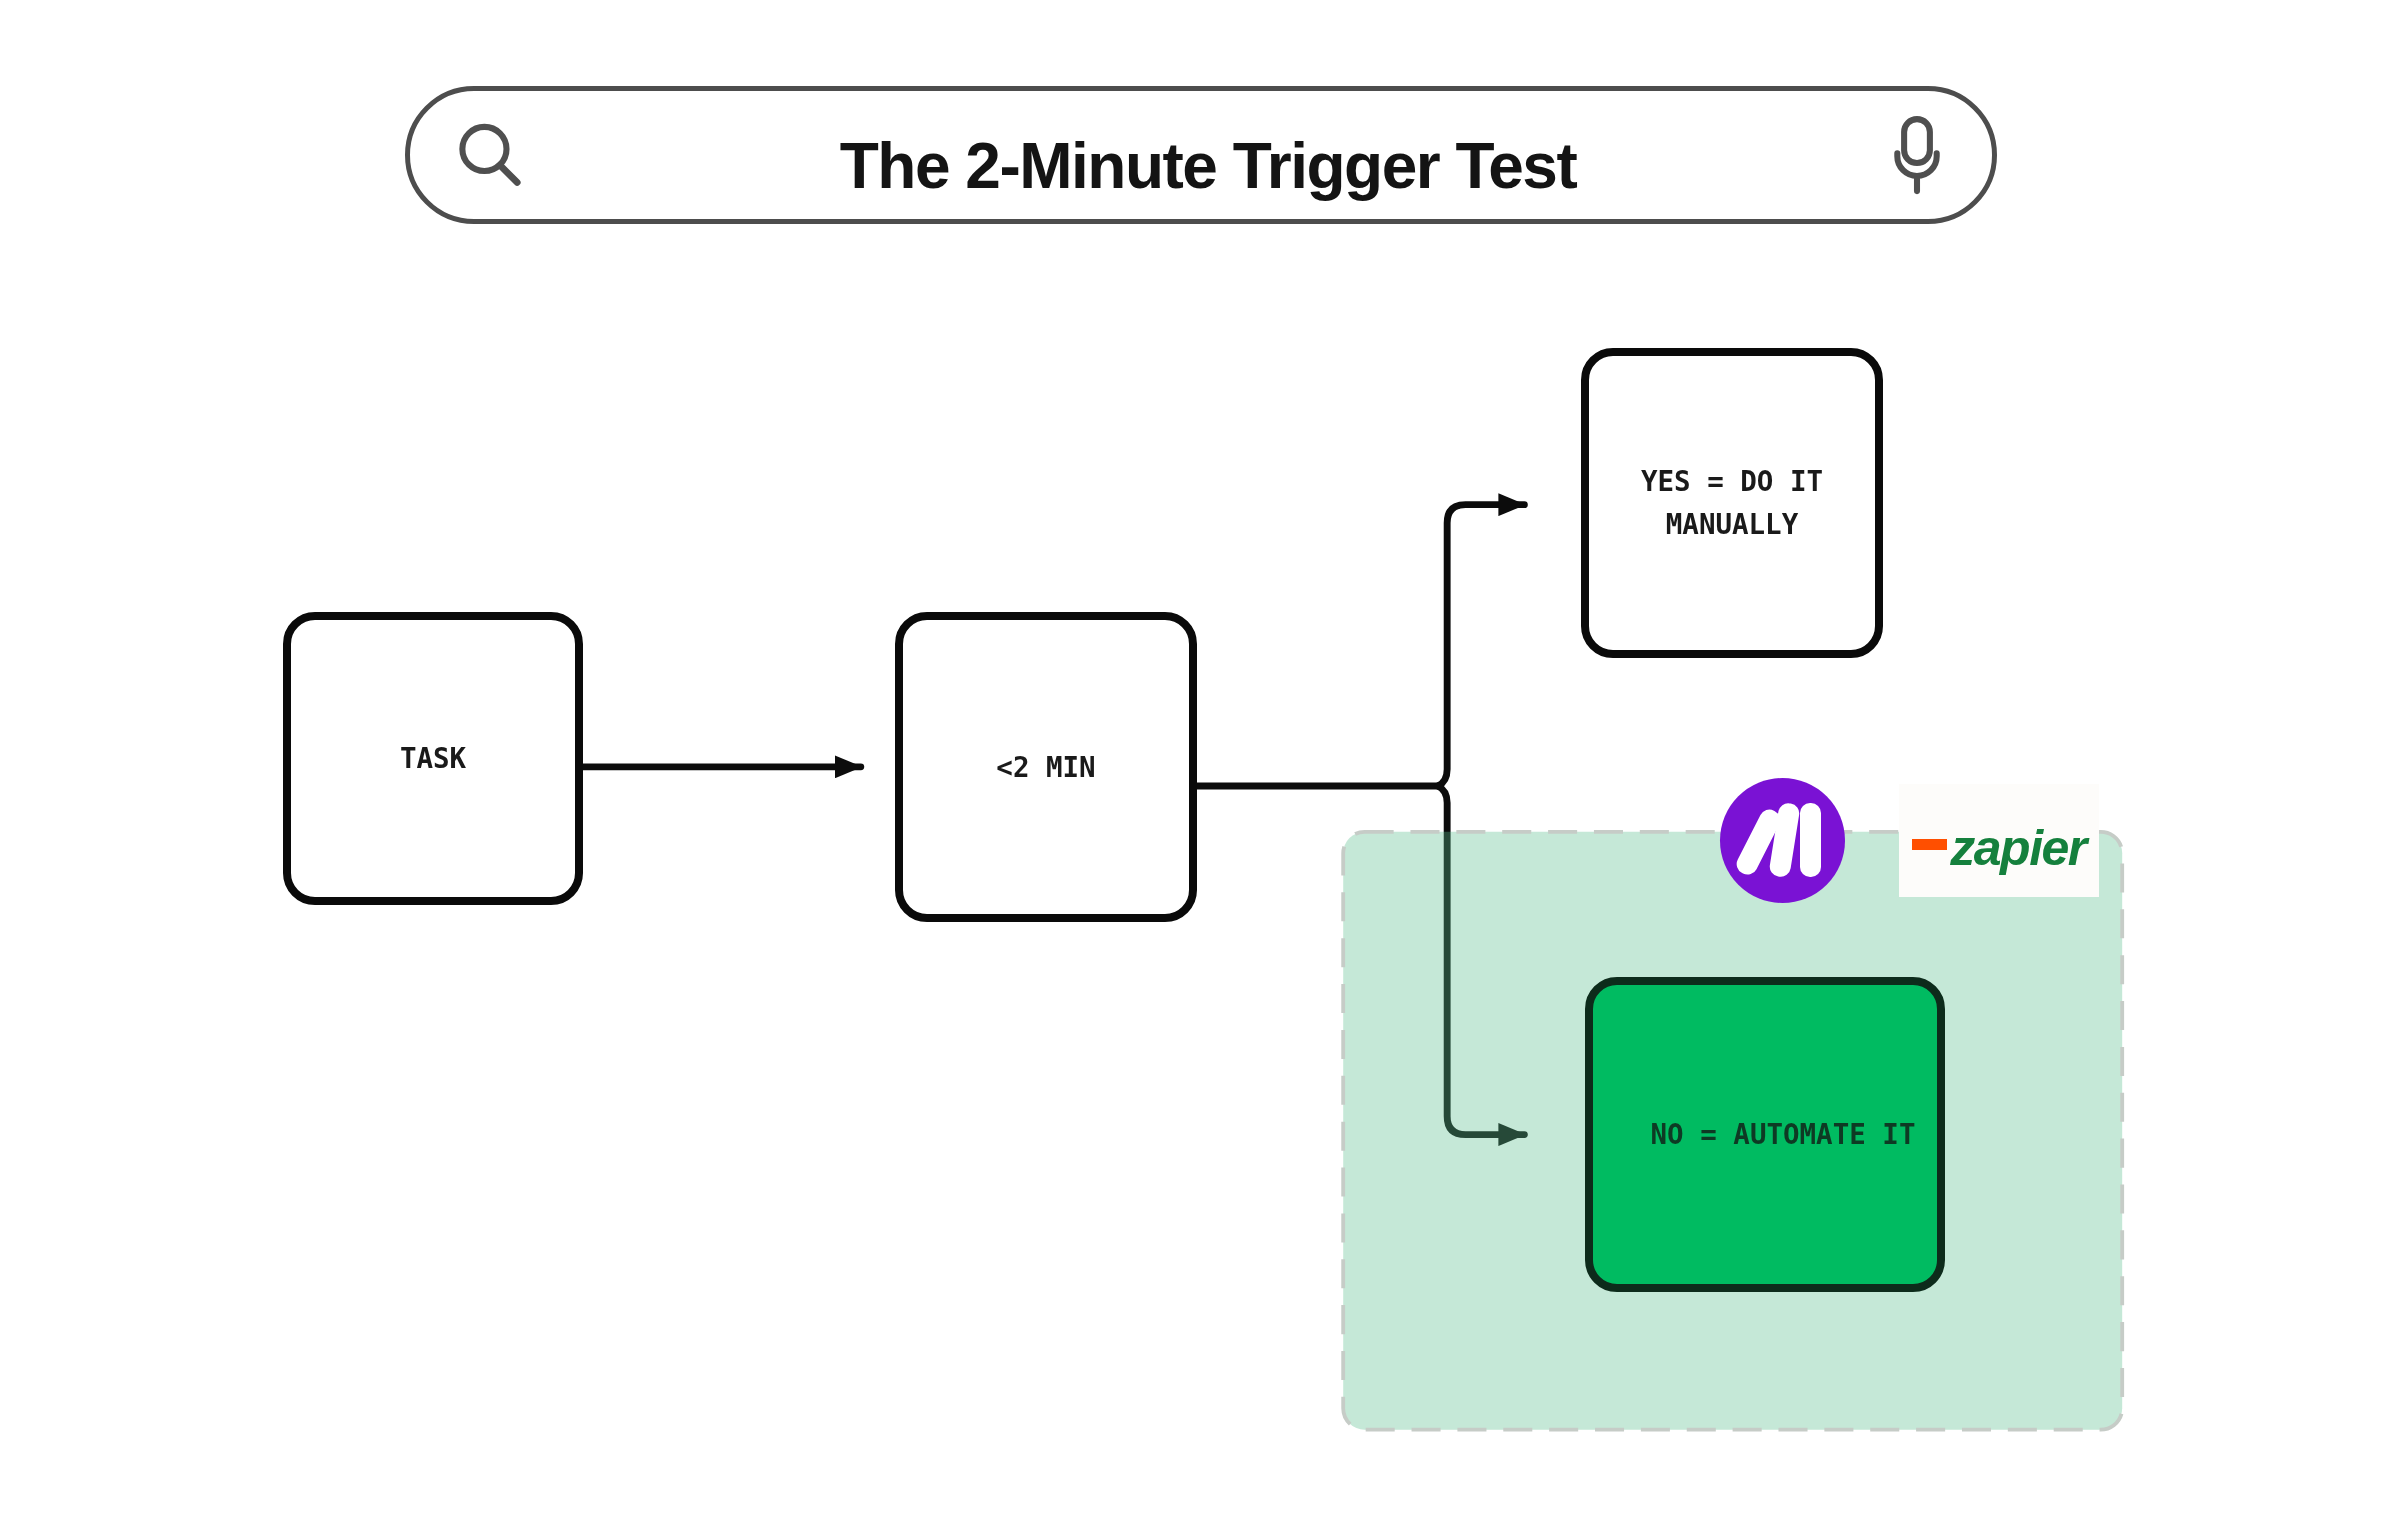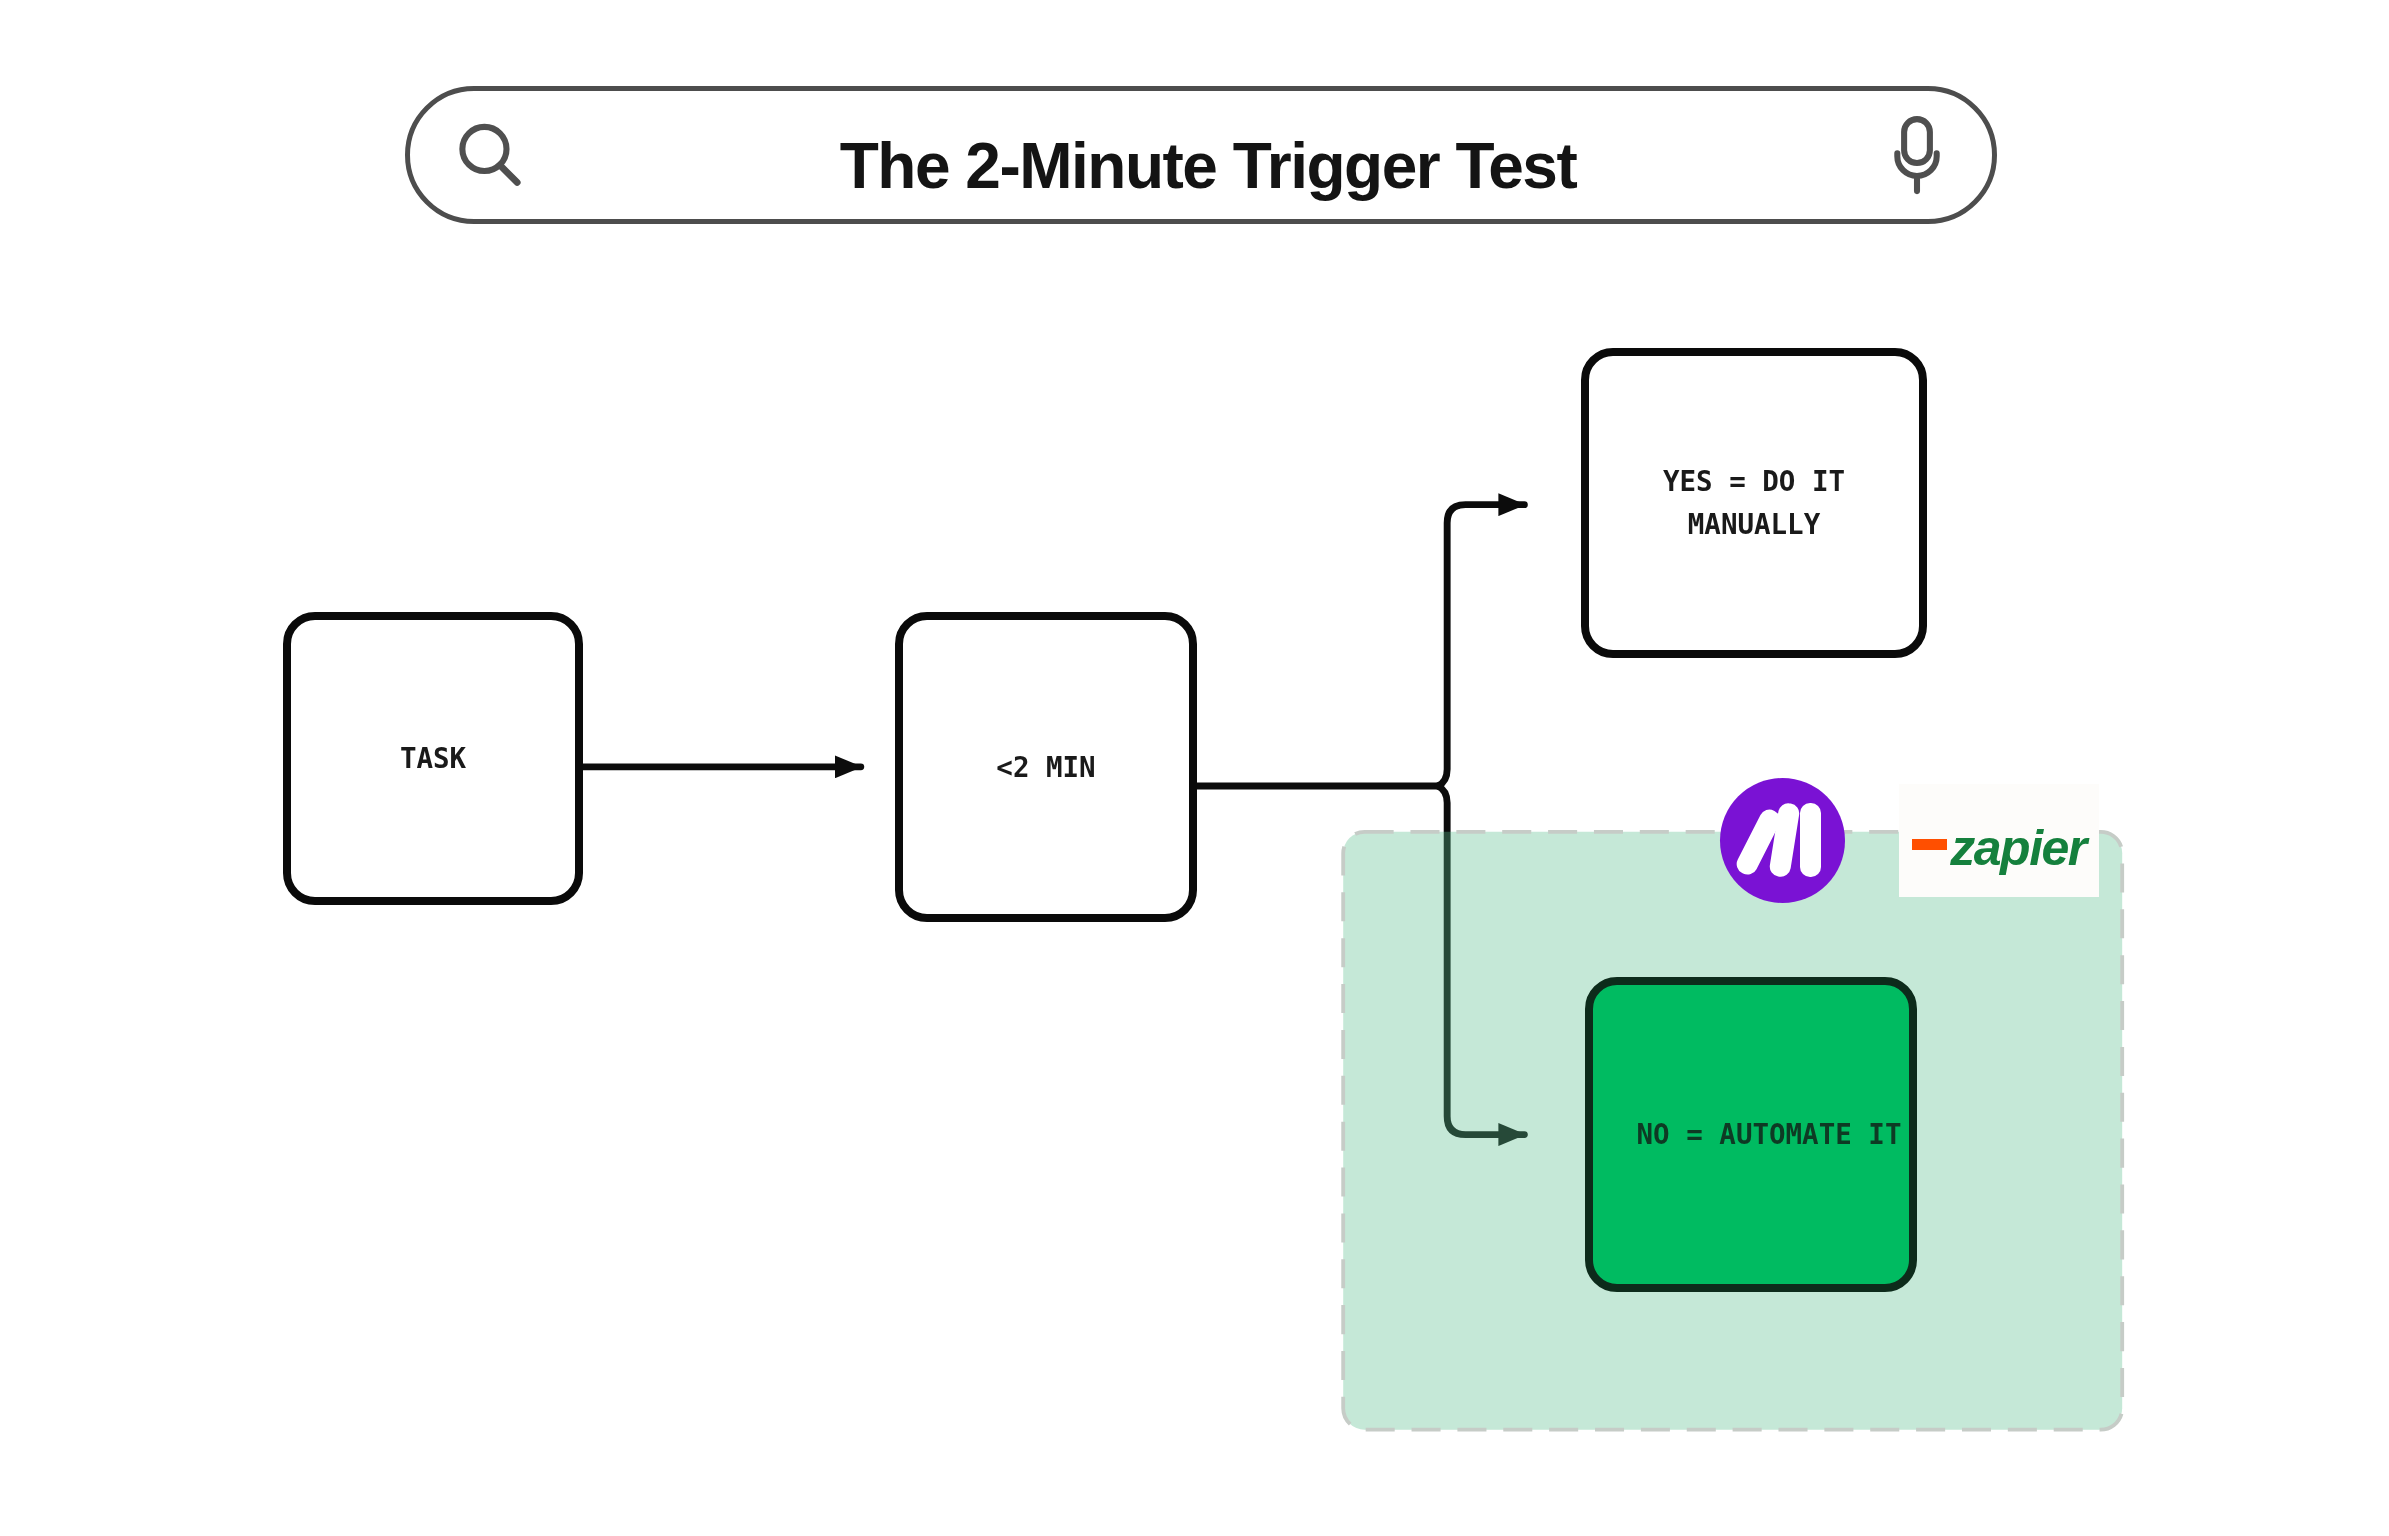--- a/index.html
+++ b/index.html
@@ -56,23 +56,23 @@
     font-family: "DejaVu Sans Mono", monospace;
     font-weight: 700;
     font-size: 27.5px;
     color: #1a1a1a;
     white-space: pre-line;
     line-height: 1.55;
     z-index: 4;
   }
   .node-task      { left: 283px;  top: 612px;  width: 300px; height: 293px; }
   .node-condition { left: 895px; top: 612px;  width: 302px; height: 310px; }
-  .node-yes       { left: 1581px; top: 348px;  width: 346px; height: 310px; }
+  .node-yes       { left: 1581px; top: 348px;  width: 302px; height: 310px; }
   .node-no {
-    left: 1585px; top: 977px; width: 332px; height: 315px;
+    left: 1585px; top: 977px; width: 360px; height: 315px;
     background: #00bb61;
     border-color: #0d2b1b;
     color: #0e3a24;
     padding-left: 36px;
   }
 
   
   .make-logo {
     left: 1720px; top: 778px;
     width: 125px; height: 125px;

